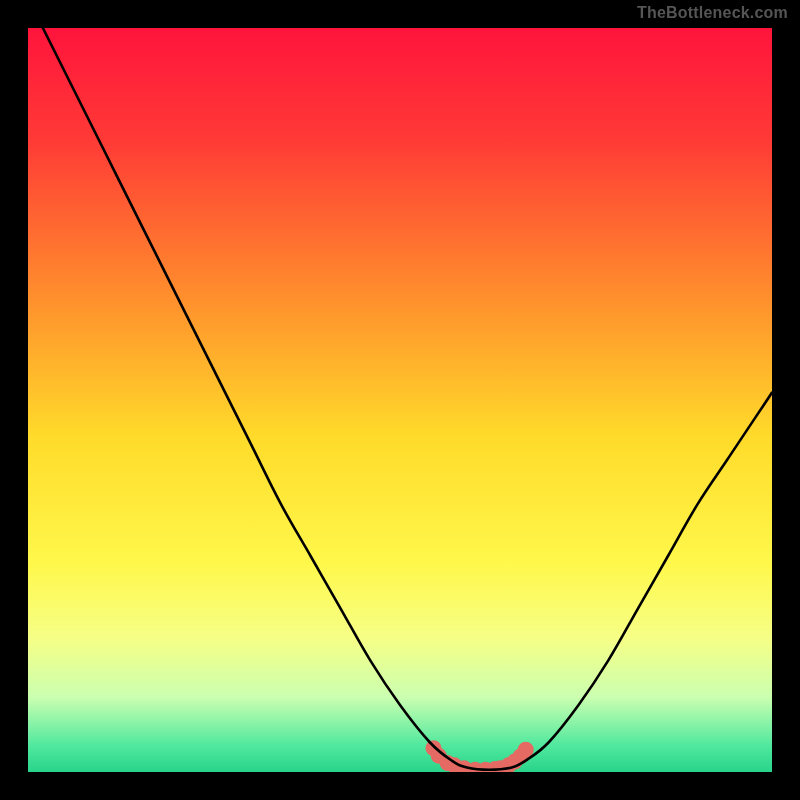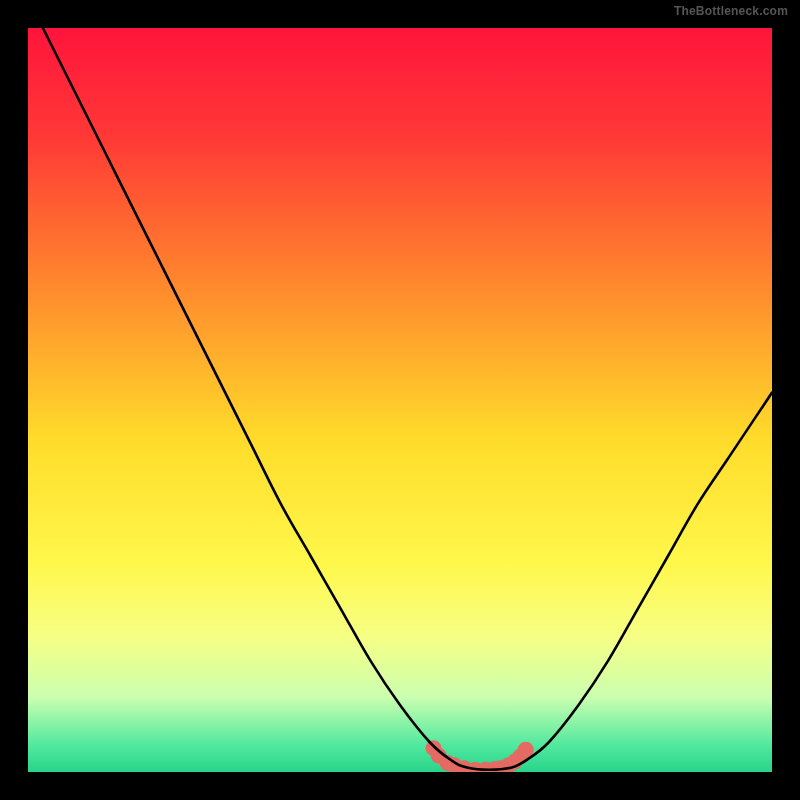--- a/index.html
+++ b/index.html
@@ -14,21 +14,21 @@
     height: 800px;
     background: #000;
     position: relative;
   }
   .credit {
     position: absolute;
     top: 4px;
     right: 12px;
     color: #555;
     font-family: Arial, Helvetica, sans-serif;
-    font-size: 12px;
+    font-size: 16px;
     font-weight: 600;
     letter-spacing: 0.2px;
   }
   svg {
     display: block;
   }
 </style>
 </head>
 <body>
 

